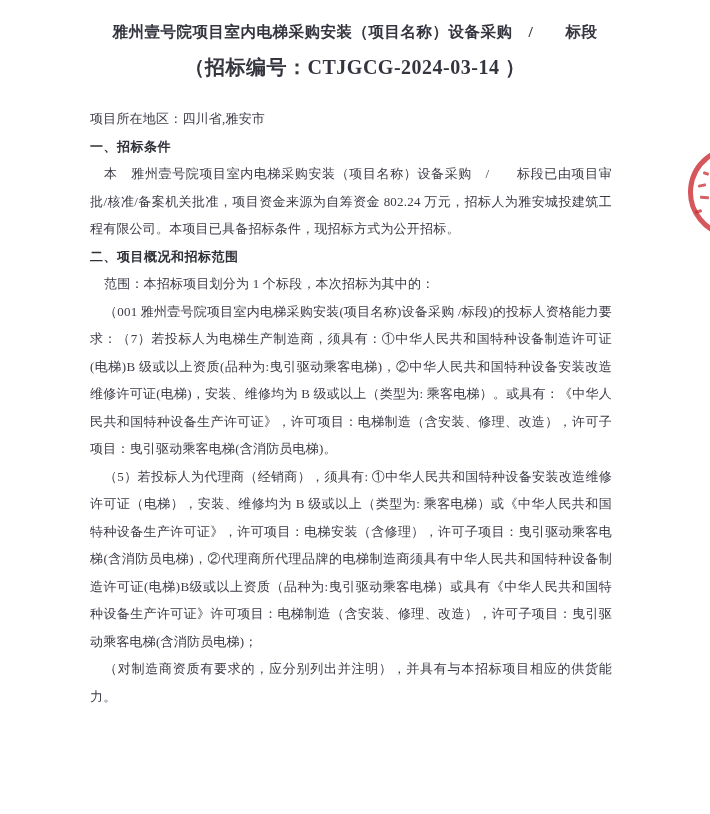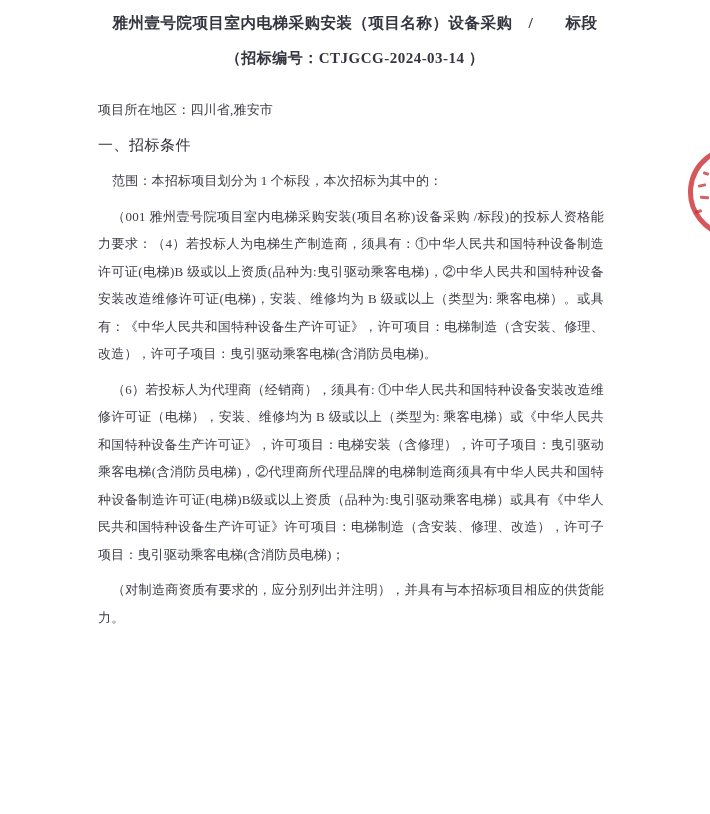--- a/index.html
+++ b/index.html
@@ -7,51 +7,51 @@
     position: relative;
     width: 710px;
     height: 814px;
     margin: 0 auto;
     background: #ffffff;
     overflow: hidden;
     font-family: "Liberation Serif", "DejaVu Serif", serif;
     color: #3a3b45;
   }
   .doc-title {
-    padding-top: 12px;
+    padding-top: 21px;
     text-align: center;
     font-size: 15.5px;
     font-weight: 700;
     letter-spacing: 0.5px;
     line-height: 22px;
     color: #34353f;
   }
   .doc-subtitle {
     margin-top: 13px;
     text-align: center;
-    font-size: 15px;
+    font-size: 20px;
     font-weight: 700;
     letter-spacing: 0.5px;
     line-height: 22px;
     color: #34353f;
   }
   .doc-body {
     margin: 27px 98px 0 90px;
     width: 522px;
     font-size: 13px;
     line-height: 27.5px;
     text-align: justify;
     letter-spacing: 0.2px;
   }
-  .doc-body p { margin: 8px; }
+  .doc-body p { margin: 0; }
   .doc-body p.indent { text-indent: 14px; }
   .section-heading {
     margin: 1px 0;
-    font-size: 15px;
-    font-weight: 400;
+    font-size: 13px;
+    font-weight: 700;
     line-height: 27.5px;
     letter-spacing: 0.5px;
     color: #2f3038;
   }
   
   .seal { position: absolute; left: 0; top: 0; width: 100%; height: 100%; pointer-events: none; }
   .seal-ring {
     position: absolute;
     left: 688px;
     top: 146px;
@@ -80,30 +80,32 @@
   <div class="doc-title">雅州壹号院项目室内电梯采购安装（项目名称）设备采购　/　　标段</div>
 
   <div class="doc-subtitle">（招标编号：CTJGCG-2024-03-14 ）</div>
 
   <div class="doc-body">
 
     <p>项目所在地区：四川省,雅安市</p>
 
     <p class="section-heading">一、招标条件</p>
 
+    <p class="indent">本　雅州壹号院项目室内电梯采购安装（项目名称）设备采购　/　　标段已由项目审批/核准/备案机关批准，项目资金来源为自筹资金 802.24 万元，招标人为雅安城投建筑工程有限公司。本项目已具备招标条件，现招标方式为公开招标。</p>
 
+    <p class="section-heading">二、项目概况和招标范围</p>
 
 
     <p class="indent">范围：本招标项目划分为 1 个标段，本次招标为其中的：</p>
 
 
 
-    <p class="indent">（001 雅州壹号院项目室内电梯采购安装(项目名称)设备采购 /标段)的投标人资格能力要求：（4）若投标人为电梯生产制造商，须具有：①中华人民共和国特种设备制造许可证(电梯)B 级或以上资质(品种为:曳引驱动乘客电梯)，②中华人民共和国特种设备安装改造维修许可证(电梯)，安装、维修均为 B 级或以上（类型为: 乘客电梯）。或具有：《中华人民共和国特种设备生产许可证》，许可项目：电梯制造（含安装、修理、改造），许可子项目：曳引驱动乘客电梯(含消防员电梯)。</p>
+    <p class="indent">（001 雅州壹号院项目室内电梯采购安装(项目名称)设备采购 /标段)的投标人资格能力要求：（7）若投标人为电梯生产制造商，须具有：①中华人民共和国特种设备制造许可证(电梯)B 级或以上资质(品种为:曳引驱动乘客电梯)，②中华人民共和国特种设备安装改造维修许可证(电梯)，安装、维修均为 B 级或以上（类型为: 乘客电梯）。或具有：《中华人民共和国特种设备生产许可证》，许可项目：电梯制造（含安装、修理、改造），许可子项目：曳引驱动乘客电梯(含消防员电梯)。</p>
 
-    <p class="indent">（6）若投标人为代理商（经销商），须具有: ①中华人民共和国特种设备安装改造维修许可证（电梯），安装、维修均为 B 级或以上（类型为: 乘客电梯）或《中华人民共和国特种设备生产许可证》，许可项目：电梯安装（含修理），许可子项目：曳引驱动乘客电梯(含消防员电梯)，②代理商所代理品牌的电梯制造商须具有中华人民共和国特种设备制造许可证(电梯)B级或以上资质（品种为:曳引驱动乘客电梯）或具有《中华人民共和国特种设备生产许可证》许可项目：电梯制造（含安装、修理、改造），许可子项目：曳引驱动乘客电梯(含消防员电梯)；</p>
+    <p class="indent">（5）若投标人为代理商（经销商），须具有: ①中华人民共和国特种设备安装改造维修许可证（电梯），安装、维修均为 B 级或以上（类型为: 乘客电梯）或《中华人民共和国特种设备生产许可证》，许可项目：电梯安装（含修理），许可子项目：曳引驱动乘客电梯(含消防员电梯)，②代理商所代理品牌的电梯制造商须具有中华人民共和国特种设备制造许可证(电梯)B级或以上资质（品种为:曳引驱动乘客电梯）或具有《中华人民共和国特种设备生产许可证》许可项目：电梯制造（含安装、修理、改造），许可子项目：曳引驱动乘客电梯(含消防员电梯)；</p>
 
 
     <p class="indent">（对制造商资质有要求的，应分别列出并注明），并具有与本招标项目相应的供货能力。</p>
 
   </div>
 
   <div class="seal">
     <div class="seal-ring"></div>
     <div class="seal-frag frag-1"></div>
     <div class="seal-frag frag-2"></div>

